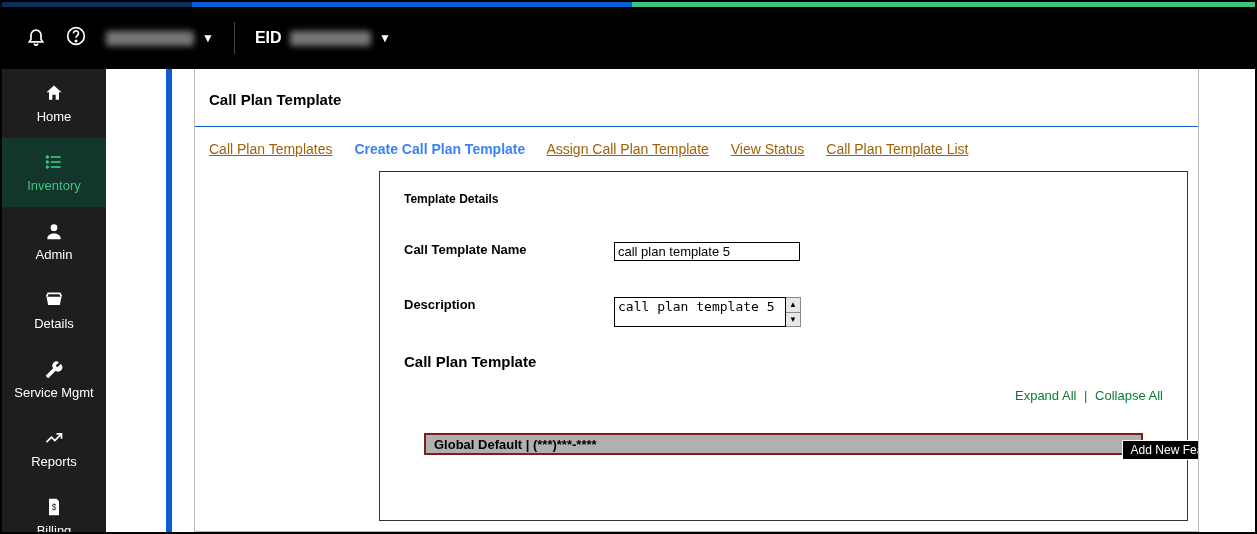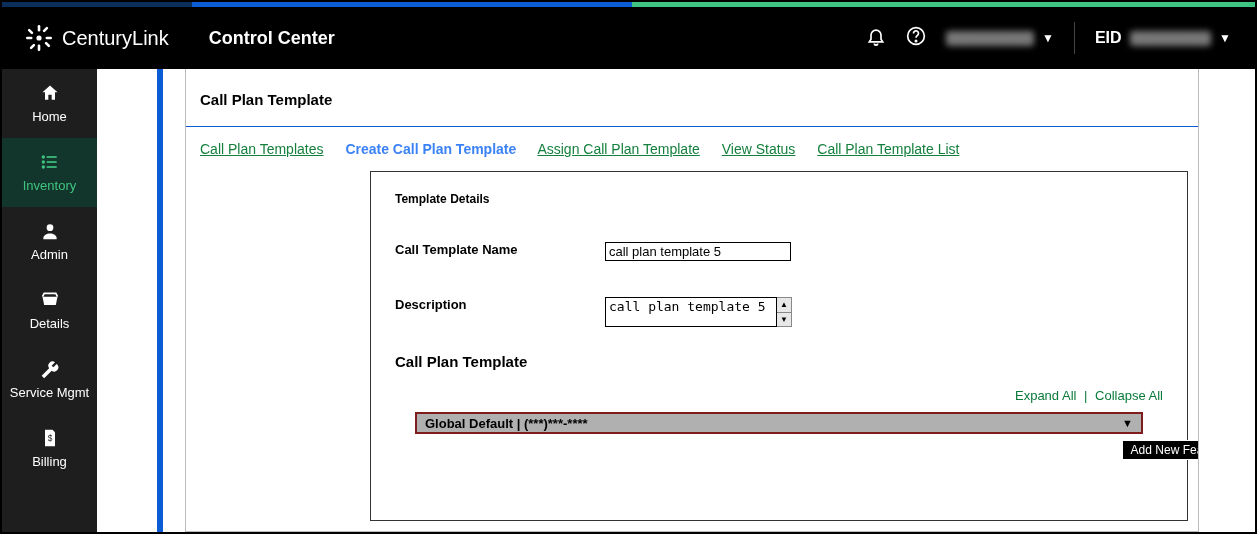--- a/index.html
+++ b/index.html
@@ -20,46 +20,46 @@
   .brand-logo { width:26px; height:26px; }
   .app-title { font-size:18px; font-weight:700; }
   .topbar-right { display:flex; align-items:center; gap:20px; }
   .topbar-right .iconbtn { color:#fff; cursor:pointer; }
   .divider-v { width:1px; height:32px; background:#444; }
   .account-block { display:flex; align-items:center; gap:8px; cursor:pointer; }
   .blurred { filter: blur(3px); background:#777; color:#777; border-radius:3px; padding:0 18px; font-size:13px; }
 
   .below { display:flex; height: calc(534px - 5px - 62px - 4px); }
 
-  .sidebar { width:95px; background:#1e1e1e; display:flex; flex-direction:column; }
+  .sidebar { width:104px; background:#1e1e1e; display:flex; flex-direction:column; }
   .nav-item { color:#fff; text-align:center; padding:14px 4px; font-size:13px; cursor:pointer; display:flex; flex-direction:column; align-items:center; gap:6px; }
   .nav-item.active { background:#13362c; color:#3fc380; }
   .nav-item svg { width:20px; height:20px; }
 
   .content { flex:1; background:#fff; position:relative; padding:0 0 0 82px; }
   .bluebar { position:absolute; left:60px; top:0; bottom:0; width:6px; background:#0b5dd6; }
   .card { background:#fff; border:1px solid #bbb; border-top:none; margin-left:6px; margin-right:56px; height:100%; overflow:hidden; position:relative; }
   .page-title { font-weight:700; font-size:15px; padding:22px 0 18px 14px; border-bottom:1px solid #0b5dd6; }
   .tabs { padding:14px 0 14px 14px; font-size:14px; }
-  .tabs a { color:#15803d; text-decoration:underline; margin-right:18px; cursor:pointer; }
+  .tabs a { color:#a16207; text-decoration:underline; margin-right:18px; cursor:pointer; }
   .tabs span.active { color:#3b82f6; font-weight:700; margin-right:18px; }
 
   .panel { border:1px solid #333; margin:0 10px 0 184px; height:350px; position:relative; padding:20px 24px; }
   .section-h { font-weight:700; font-size:12px; margin-bottom:20px; }
   .section-h2 { font-weight:700; font-size:15px; margin:26px 0 18px 0; }
   .form-row { display:flex; align-items:flex-start; margin-bottom:10px; font-size:13px;margin-top:36px; }
   .form-row label { width:210px; font-weight:700; }
   .form-row input[type=text] { width:186px; border:1px solid #000; font-size:13px; padding:1px 3px; }
   .form-row textarea { width:172px; height:30px; border:1px solid #000; font-size:13px; padding:1px 3px; resize:none; }
   .ta-wrap { display:flex; }
   .ta-spin { width:15px; border:1px solid #888; border-left:none; background:#e8e8e8; display:flex; flex-direction:column; }
   .ta-spin div { flex:1; display:flex; align-items:center; justify-content:center; font-size:8px; cursor:pointer; }
   .ta-spin div:first-child { border-bottom:1px solid #888; }
 
-  .expand-links { text-align:right; font-size:13px; margin-bottom:9px; }
+  .expand-links { text-align:right; font-size:13px; margin-bottom:30px; }
   .expand-links a { color:#0a7a3a; text-decoration:none; cursor:pointer; }
   .expand-links .sep { color:#0a7a3a; margin:0 4px; }
 
   .accordion { background:#b0b0b0; border:2px solid #7f1d1d; height:22px; display:flex; align-items:center; justify-content:space-between; padding:0 8px; font-size:13px; font-weight:700; margin:0 20px; cursor:pointer; }
   .accordion .tri { font-size:11px; }
 
   .tooltip { position:absolute; right:-46px; top:268px; background:#000; color:#fff; border:1px solid #000; font-size:12px; padding:2px 8px; white-space:nowrap; }
   .tooltip::before { content:""; position:absolute; left:-1px; right:-1px; top:-1px; bottom:-1px; border:1px solid #fff; pointer-events:none; }
 
   .chev { font-size:12px; }
@@ -67,41 +67,20 @@
 </head>
 <body>
 
 <div class="accent">
   <div class="a1"></div>
     <div class="a2"></div>
     <div class="a3"></div>
 </div>
 
 <div class="topbar">
-  <div class="topbar-left">
-    <div class="brand">
-      <svg class="brand-logo" viewBox="0 0 40 40">
-        <g fill="#fff">
-          <circle cx="20" cy="20" r="4"></circle>
-          <g>
-            <rect x="18" y="0" width="4" height="10" rx="2"></rect>
-            <rect x="18" y="30" width="4" height="10" rx="2"></rect>
-            <rect x="0" y="18" width="10" height="4" rx="2"></rect>
-            <rect x="30" y="18" width="10" height="4" rx="2"></rect>
-            <rect x="5" y="5" width="4" height="10" rx="2" transform="rotate(-45 7 10)"></rect>
-            <rect x="31" y="25" width="4" height="10" rx="2" transform="rotate(-45 33 30)"></rect>
-            <rect x="25" y="5" width="10" height="4" rx="2" transform="rotate(-45 30 7)"></rect>
-            <rect x="5" y="31" width="10" height="4" rx="2" transform="rotate(-45 10 33)"></rect>
-          </g>
-        </g>
-      </svg>
-      <span>CenturyLink</span>
-    </div>
-    <div class="app-title">Control Center</div>
-  </div>
   <div class="topbar-right">
     <span class="iconbtn">
       <svg width="20" height="20" viewBox="0 0 24 24" fill="none" stroke="#fff" stroke-width="2">
           <path d="M18 16v-5a6 6 0 10-12 0v5l-2 3h16l-2-3z"></path>
           <path d="M10 21a2 2 0 004 0"></path>
         </svg>
     </span>
     <span class="iconbtn">
       <svg width="20" height="20" viewBox="0 0 24 24" fill="none" stroke="#fff" stroke-width="2">
           <circle cx="12" cy="12" r="10"></circle>
@@ -153,20 +132,27 @@
           <path d="M3 8h18l-2 10H5z"></path>
           <path d="M3 8l2-4h14l2 4" fill="none" stroke="currentColor" stroke-width="2"></path>
         </svg>
       <span>Details</span>
     </div>
     <div class="nav-item">
       <svg viewBox="0 0 24 24" fill="currentColor">
           <path d="M21 7a5 5 0 01-7 7L5 23l-3-3 9-9a5 5 0 017-7l-4 4 2 2 4-4z"></path>
         </svg>
       <span style="white-space:pre-line;">Service Mgmt</span>
+    </div>
+    <div class="nav-item">
+      <svg viewBox="0 0 24 24" fill="none" stroke="currentColor" stroke-width="2">
+          <polyline points="3 17 9 11 13 15 21 7"></polyline>
+          <polyline points="21 13 21 7 15 7"></polyline>
+        </svg>
+      <span>Reports</span>
     </div>
     <div class="nav-item">
       <svg viewBox="0 0 24 24" fill="currentColor">
           <path d="M6 2h9l3 3v17H6z"></path>
           <text x="12" y="16" font-size="10" text-anchor="middle" fill="#1e1e1e">$</text>
         </svg>
       <span>Billing</span>
     </div>
   </div>
 

